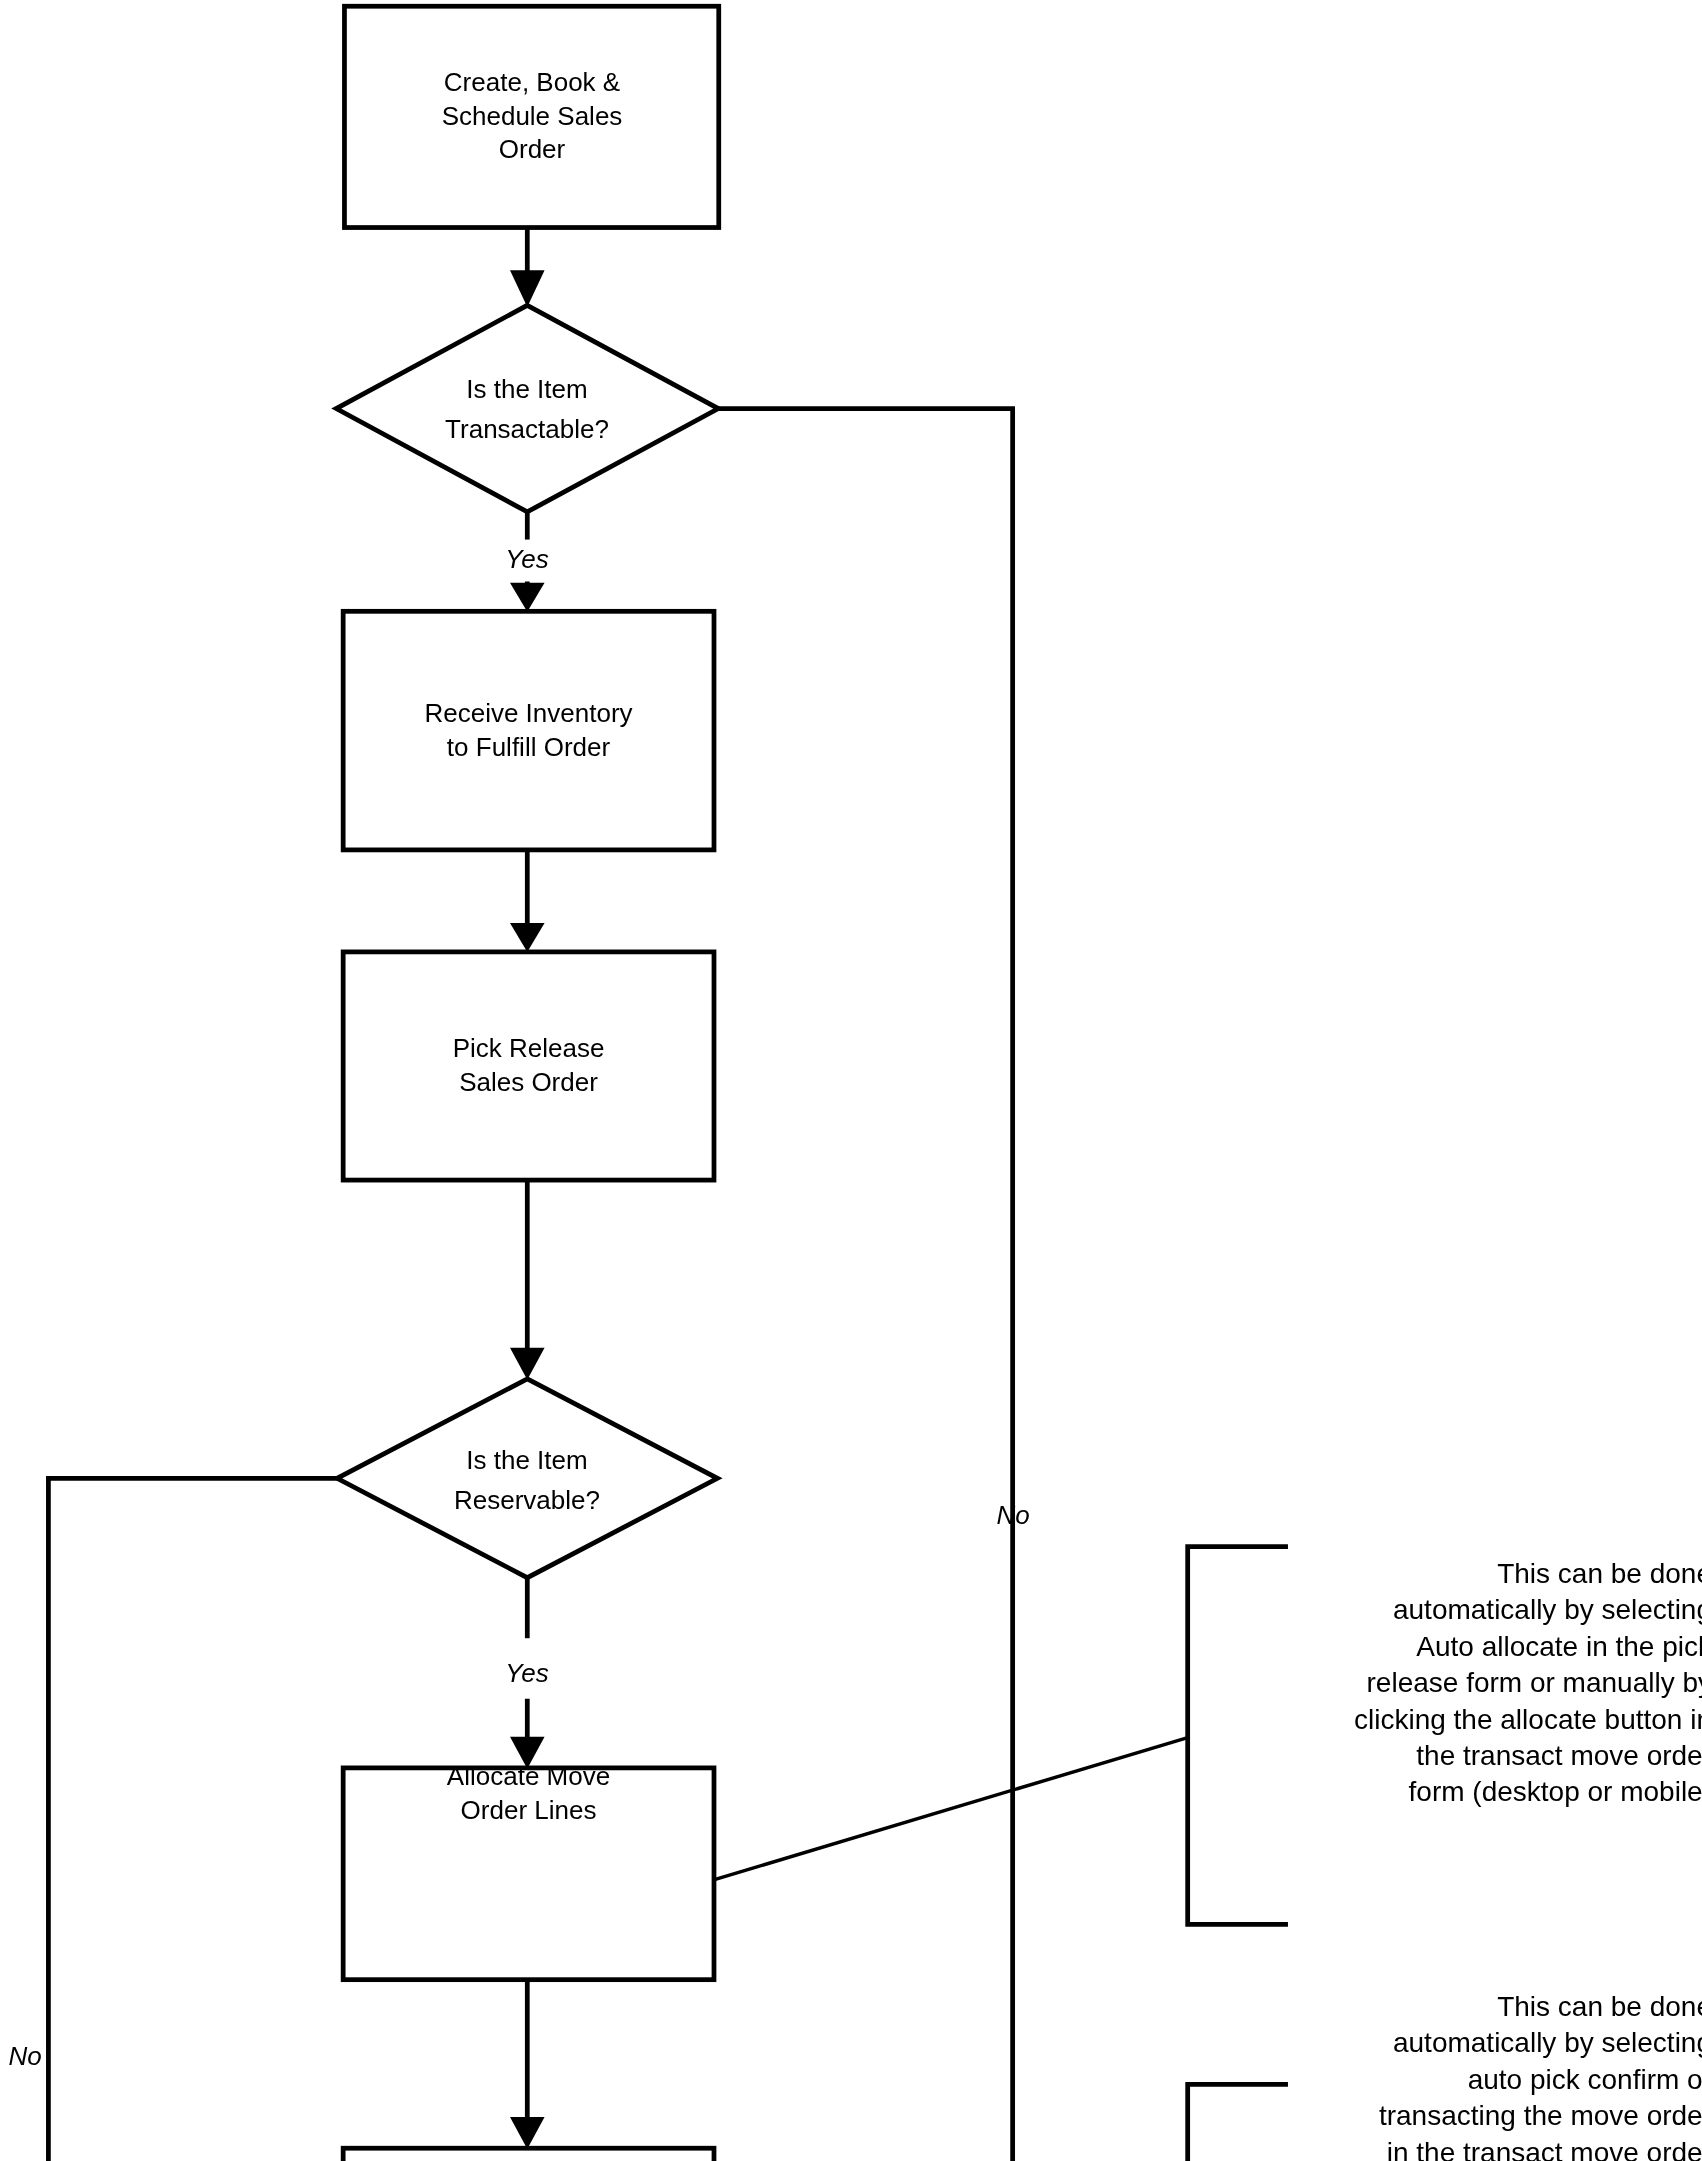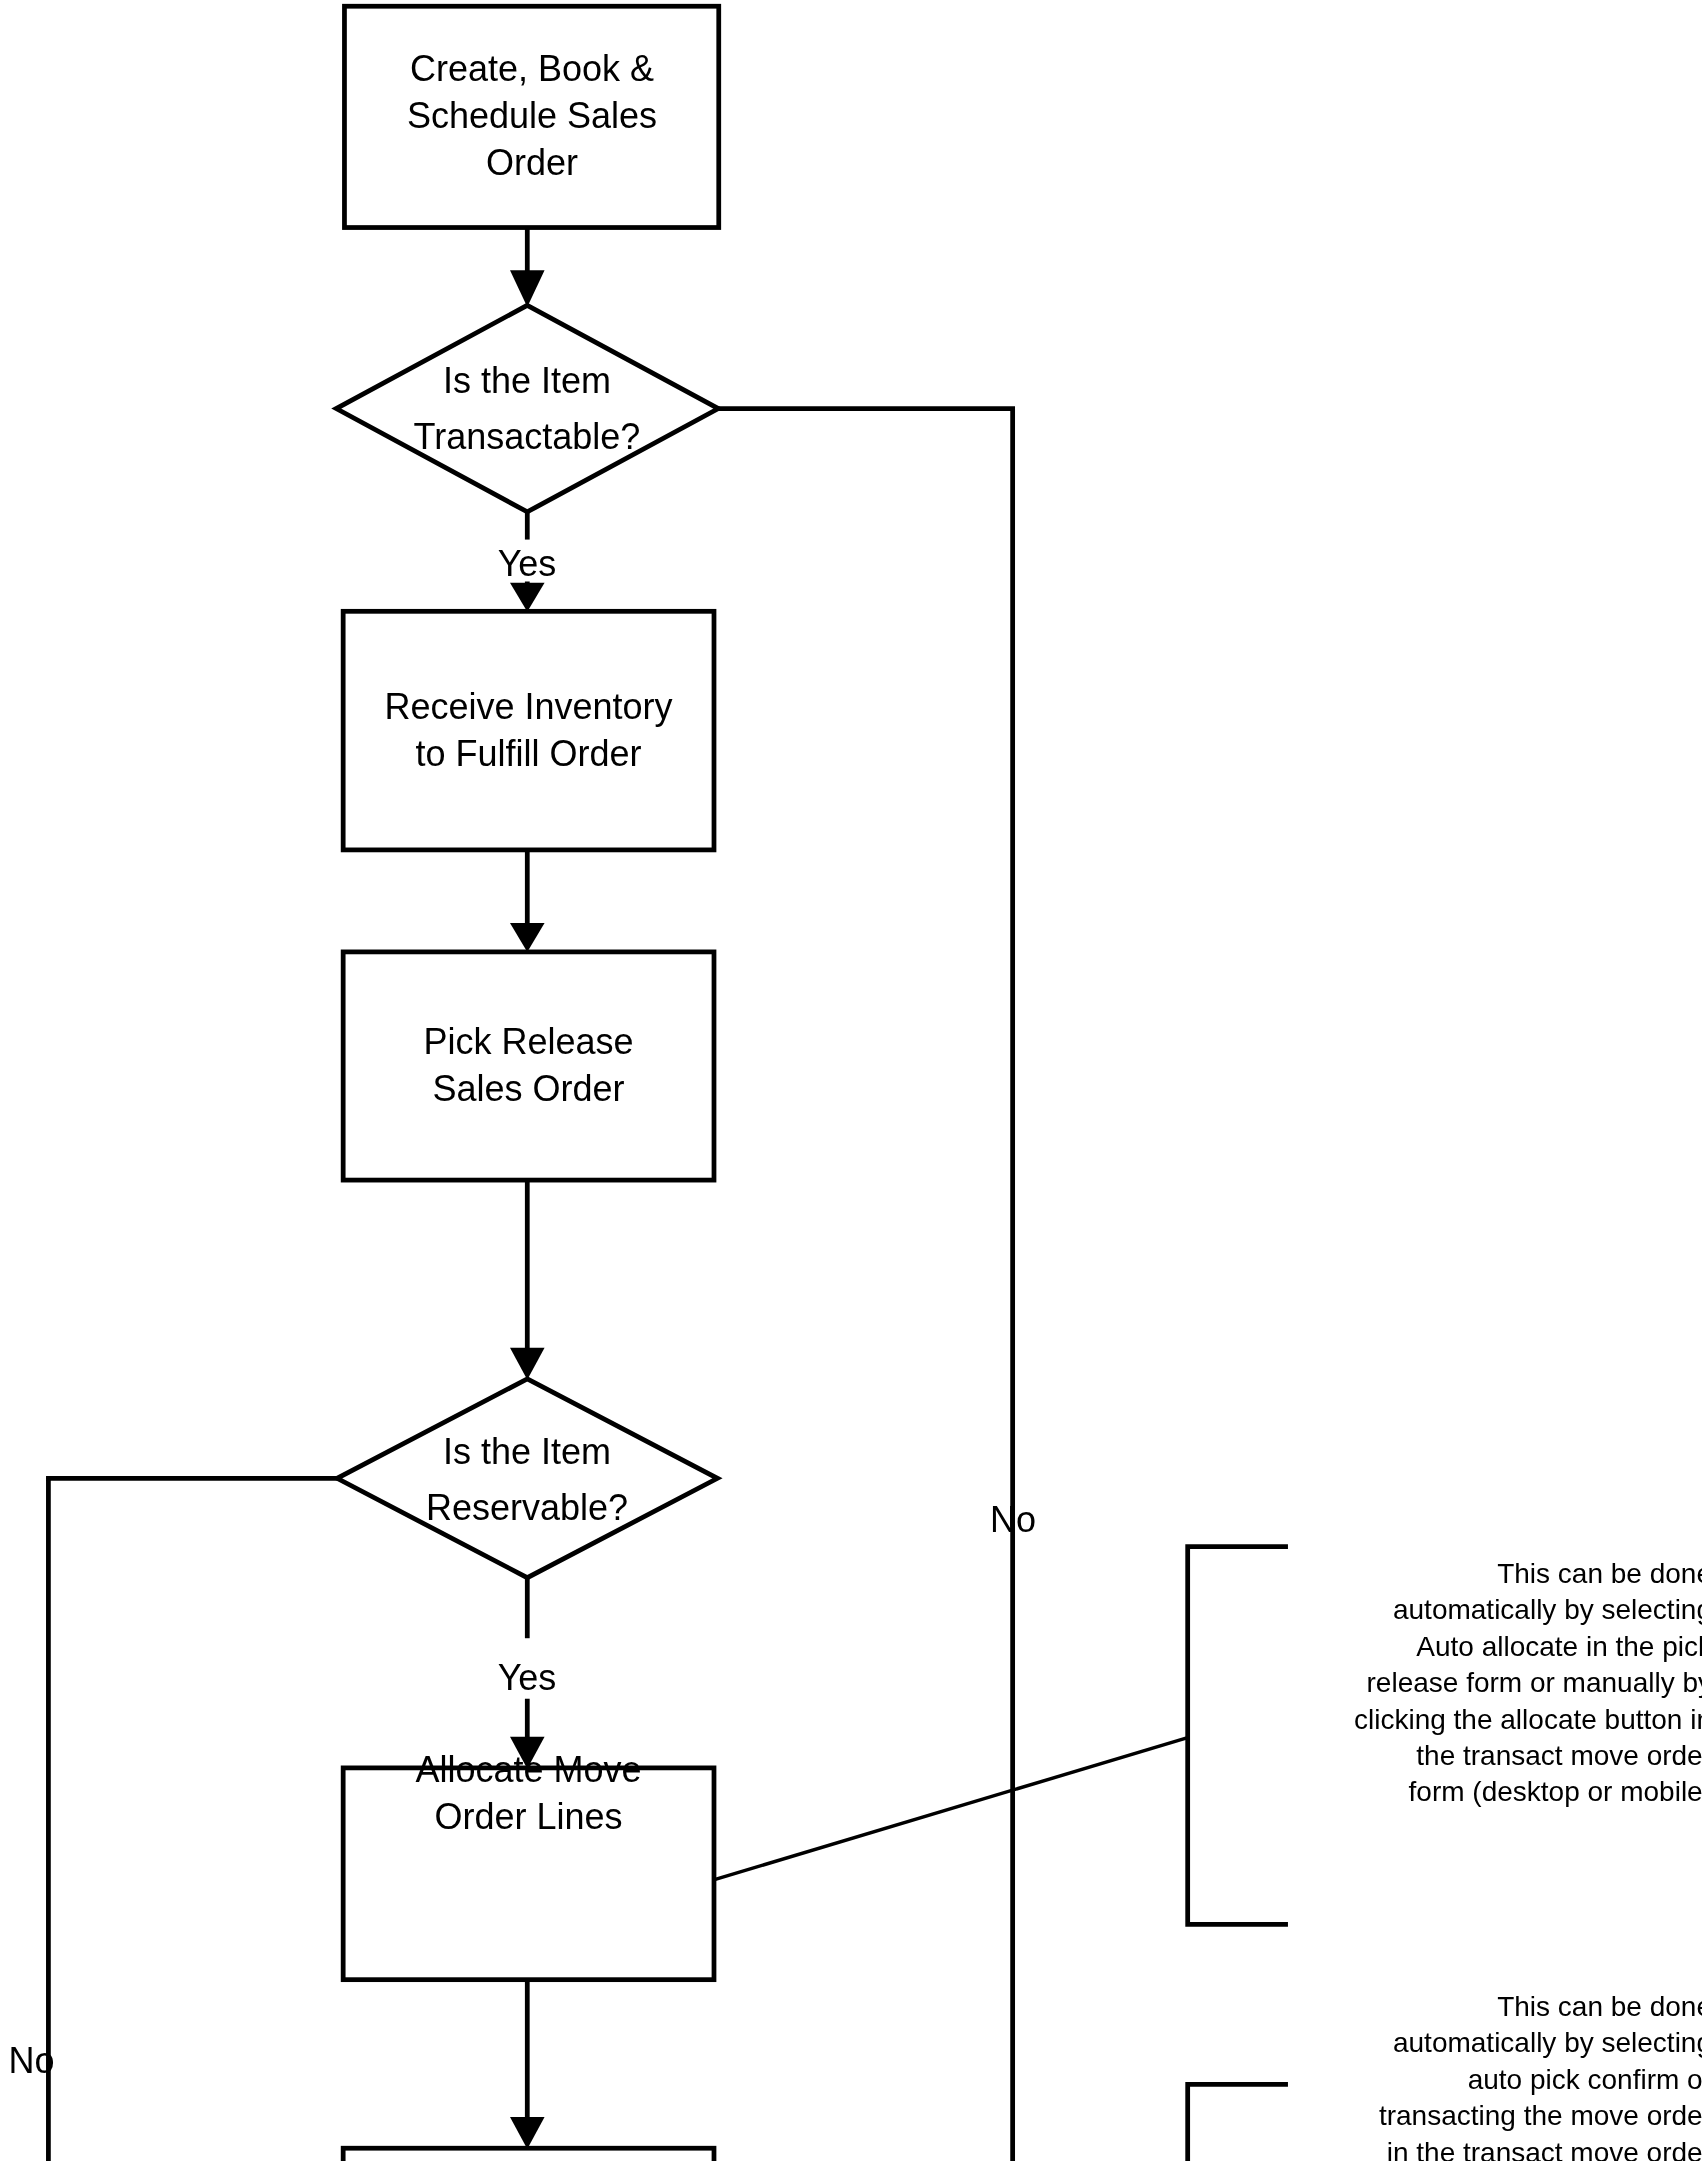--- a/index.html
+++ b/index.html
@@ -7,31 +7,32 @@
   body{font-family:"Liberation Sans","DejaVu Sans",sans-serif;color:#000;}
   #stage{position:relative;width:1702px;height:2763px;background:#fff;overflow:hidden;}
   #stage svg.layer{position:absolute;left:0;top:0;width:1702px;height:2763px;}
   .node-text{
     position:absolute;
     display:flex;
     align-items:center;
     justify-content:center;
     text-align:center;
     line-height:1.30;
-    font-size:36px;
+    font-size:26px;
     letter-spacing:0px;
     pointer-events:none;
     white-space:pre-line;
   }
   .edge-label{
     position:absolute;
-    font-size:36px;
+    font-size:26px;
     line-height:1;
     text-align:center;
     white-space:nowrap;
+    font-style:italic;
   }
   .note-text{
     position:absolute;
     font-size:28px;
     line-height:1.30;
     text-align:right;
     white-space:pre-line;
   }
   .hitbox{position:absolute;background:transparent;}
 </style>

